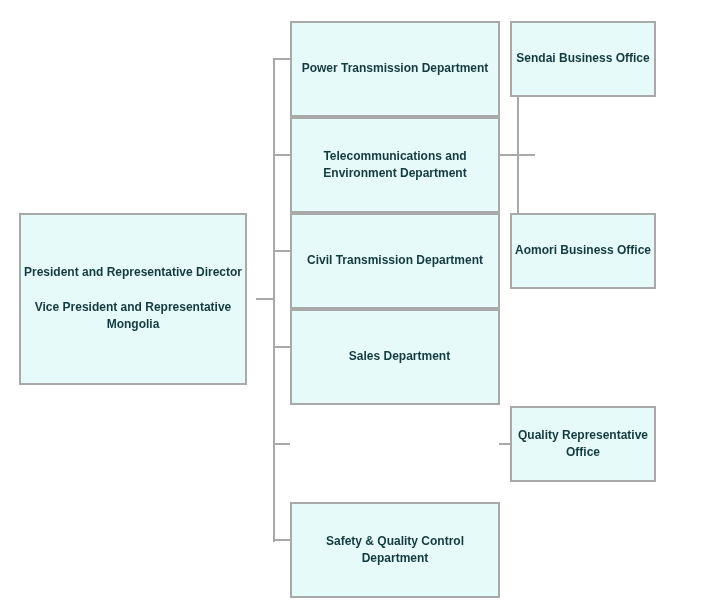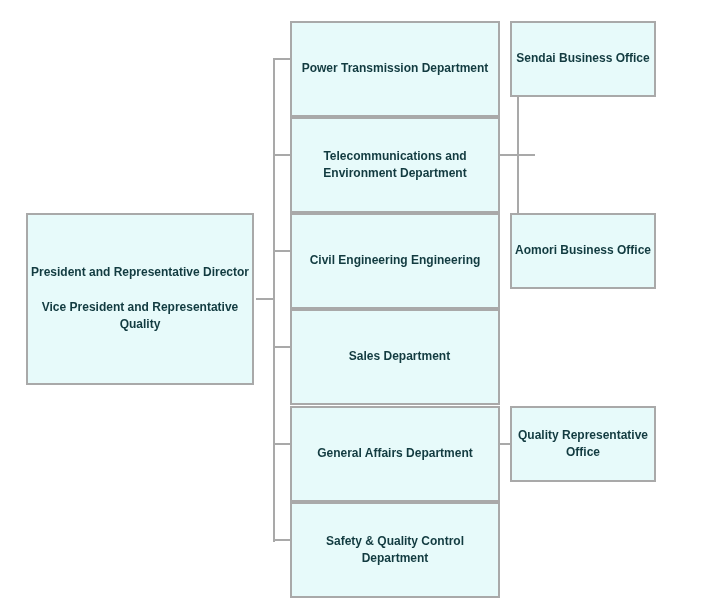--- a/index.html
+++ b/index.html
@@ -25,21 +25,21 @@
     display:flex;
     align-items:center;
     justify-content:center;
     text-align:center;
     color:var(--text);
     font-weight:bold;
     font-size:12px;
     line-height:1.45;
     padding:2px 1px;
   }
-  .root-box{left:26px;top:213px;width:228px;height:172px;}
+  .root-box{left:19px;top:213px;width:228px;height:172px;}
   .dept{left:290px;width:210px;height:96px;}
   .dept-0{top:21px;}
   .dept-1{top:117px;}
   .dept-2{top:213px;}
   .dept-3{top:309px;padding-left:10px;}
   .dept-4{top:406px;}
   .dept-5{top:502px;text-align:center;}
   .office{left:510px;width:146px;height:76px;}
   .office-0{top:21px;}
   .office-1{top:117px;}
@@ -80,38 +80,35 @@
   <div class="conn c-trunk-right"></div>
   <div class="conn c-stub-o0"></div>
   <div class="conn c-stub-o1"></div>
   <div class="conn c-stub-o2"></div>
   <div class="conn c-mongolia"></div>
 
   <div class="box root-box">
     <div>
       <div>President and Representative Director</div>
       <div class="spacer"></div>
-      <div>Vice President and Representative Quality</div>
+      <div>Vice President and Representative Mongolia</div>
     </div>
   </div>
 
   <div class="box dept dept-0">
     <div>Power Transmission Department</div>
   </div>
   <div class="box dept dept-1">
     <div>Telecommunications and Environment Department</div>
   </div>
   <div class="box dept dept-2">
-    <div>Civil Engineering Engineering</div>
+    <div>Civil Transmission Department</div>
   </div>
   <div class="box dept dept-3">
     <div>Sales Department</div>
-  </div>
-  <div class="box dept dept-4">
-    <div>General Affairs Department</div>
   </div>
   <div class="box dept dept-5">
     <div>Safety &amp; Quality Control Department</div>
   </div>
 
   <div class="box office office-0">
     <div>Sendai Business Office</div>
   </div>
   <div class="box office office-2">
     <div>Aomori Business Office</div>

